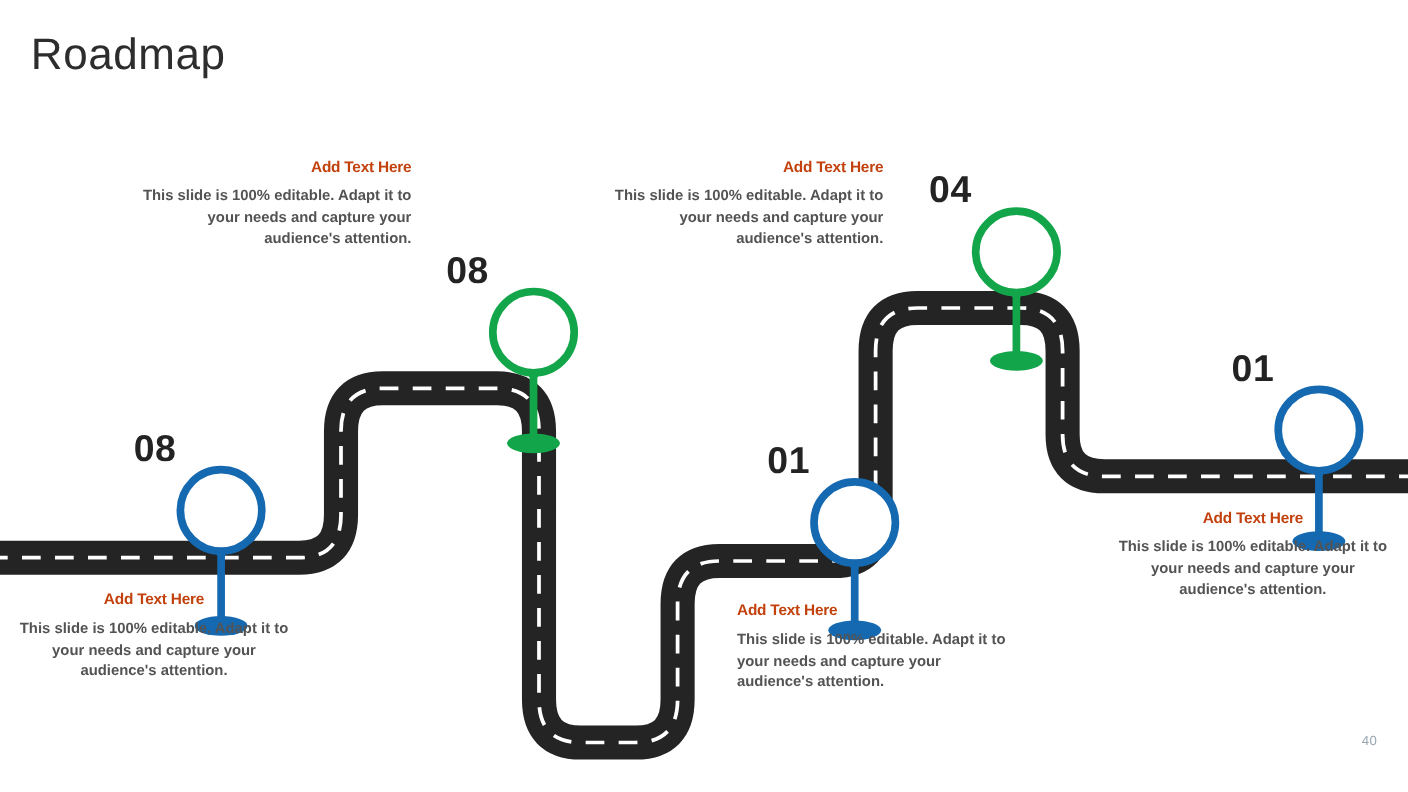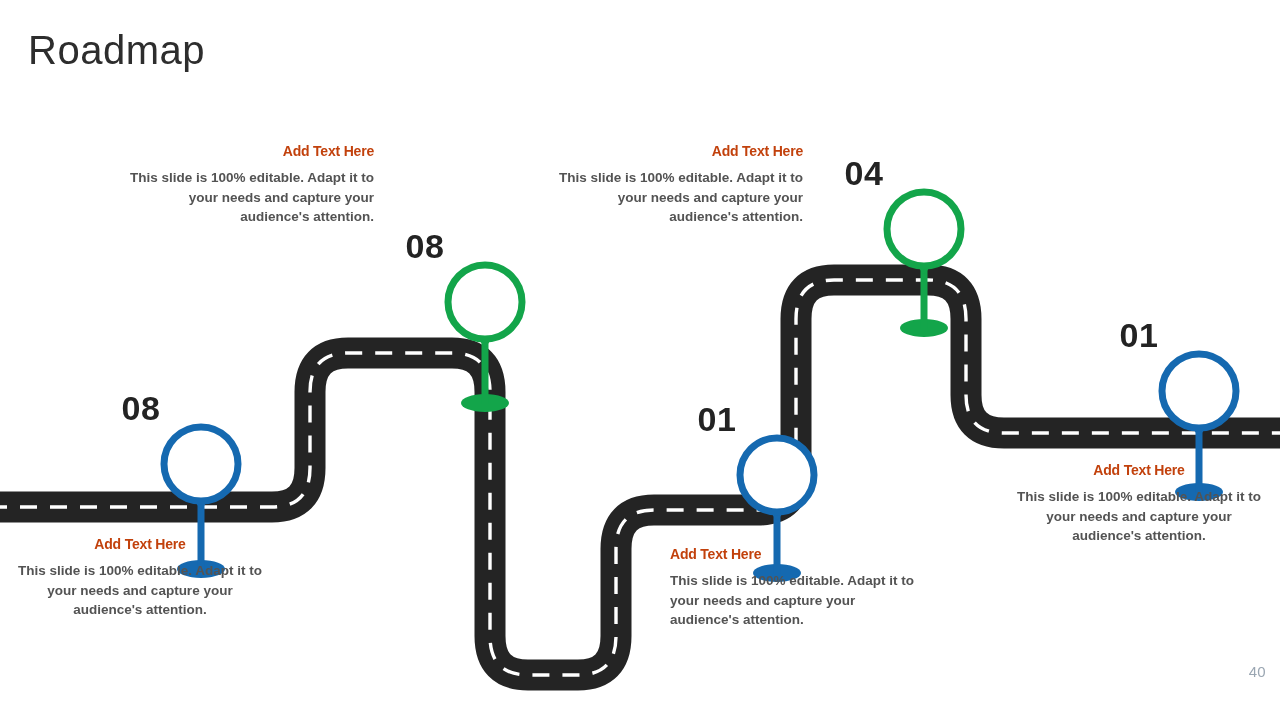--- a/index.html
+++ b/index.html
@@ -79,23 +79,23 @@
     line-height: 1.45;
     margin: 0;
   }
   .align-center { text-align: center; }
   .align-right  { text-align: right; }
   .align-left   { text-align: left; }
 
   
   #page-number {
     position: absolute;
-    right: 14px;
+    right: 28px;
     bottom: 12px;
-    font-size: 15px;
+    font-size: 12px;
     color: #9aa6b2;
     letter-spacing: 0.3px;
   }
 </style>
 </head>
 <body>
 
 <div id="slide">
 
   <div id="page-title">Roadmap</div>

